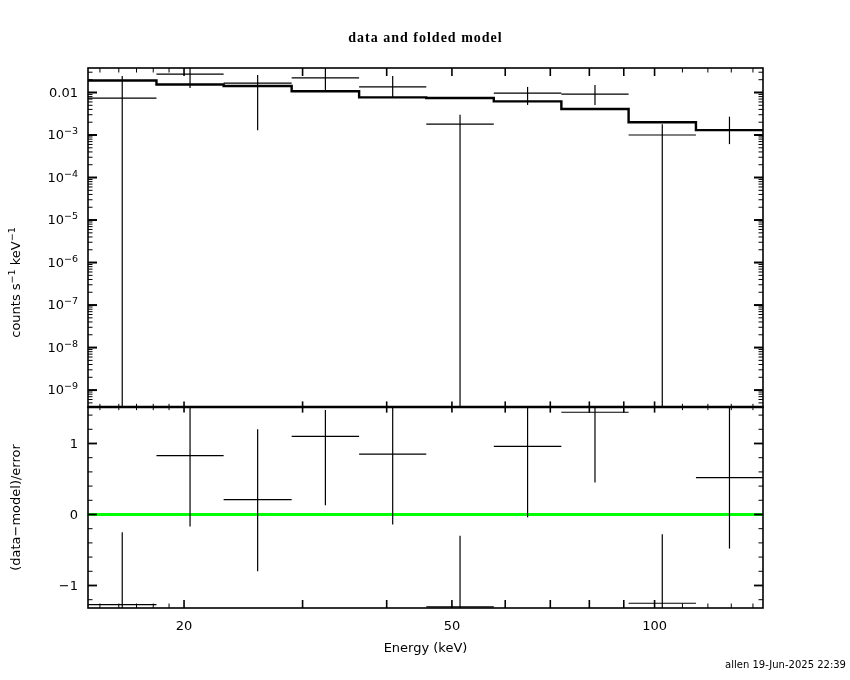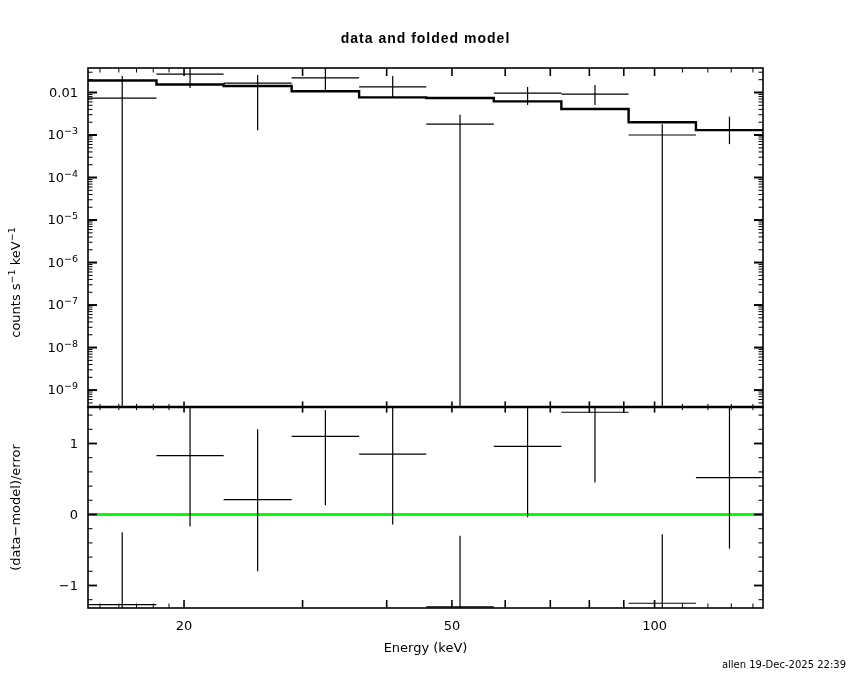--- a/index.html
+++ b/index.html
@@ -1,19 +1,19 @@
 <!DOCTYPE html>
 <html><head>
 <meta charset="utf-8">
 <style>
   html,body{margin:0;padding:0;background:#ffffff;}
   .page{position:relative;width:850px;height:680px;background:#ffffff;overflow:hidden;
         font-family:"DejaVu Sans",sans-serif;color:#000;}
   .title{position:absolute;top:30px;left:88px;width:675px;text-align:center;
-         font-family:Liberation Sans, sans-serif;font-weight:bold;font-size:14px;letter-spacing:1px;}
+         font-family:Liberation Serif, serif;font-weight:bold;font-size:14px;letter-spacing:1px;}
   .footer{position:absolute;right:4px;top:659px;font-size:10px;font-family:"DejaVu Sans",sans-serif;}
   svg{position:absolute;left:0;top:0;}
   svg text{font-family:"DejaVu Sans",sans-serif;fill:#000;}
 </style>
 </head>
 <body>
 
 <div class="page">
   <div class="title">data and folded model</div>
   <svg id="plot" width="850" height="680">
@@ -299,14 +299,14 @@
       <line x1="88" y1="457.6937477922995" x2="92.5" y2="457.6937477922995" stroke="#000000" stroke-width="1"></line>
       <line x1="758.5" y1="457.6937477922995" x2="763" y2="457.6937477922995" stroke="#000000" stroke-width="1"></line>
       <line x1="88" y1="429.29388908512897" x2="92.5" y2="429.29388908512897" stroke="#000000" stroke-width="1"></line>
       <line x1="758.5" y1="429.29388908512897" x2="763" y2="429.29388908512897" stroke="#000000" stroke-width="1"></line>
       <line x1="88" y1="415.0939597315437" x2="92.5" y2="415.0939597315437" stroke="#000000" stroke-width="1"></line>
       <line x1="758.5" y1="415.0939597315437" x2="763" y2="415.0939597315437" stroke="#000000" stroke-width="1"></line>
       <text x="425.5" y="652" text-anchor="middle" font-size="13"><tspan dy="0">Energy (keV)</tspan></text>
       <text x="20" y="282.5" text-anchor="middle" font-size="13" transform="rotate(-90 20 282.5)"><tspan dy="0">counts s</tspan><tspan dy="-5" font-size="9.5">−1</tspan><tspan dy="5"> keV</tspan><tspan dy="-5" font-size="9.5">−1</tspan></text>
       <text x="20" y="507.5" text-anchor="middle" font-size="13" transform="rotate(-90 20 507.5)"><tspan dy="0">(data−model)/error</tspan></text>
     </svg>
-  <div class="footer">allen 19-Dec-2025 22:39</div>
+  <div class="footer">allen 19-Jun-2025 22:39</div>
 </div>
 
 </body></html>

